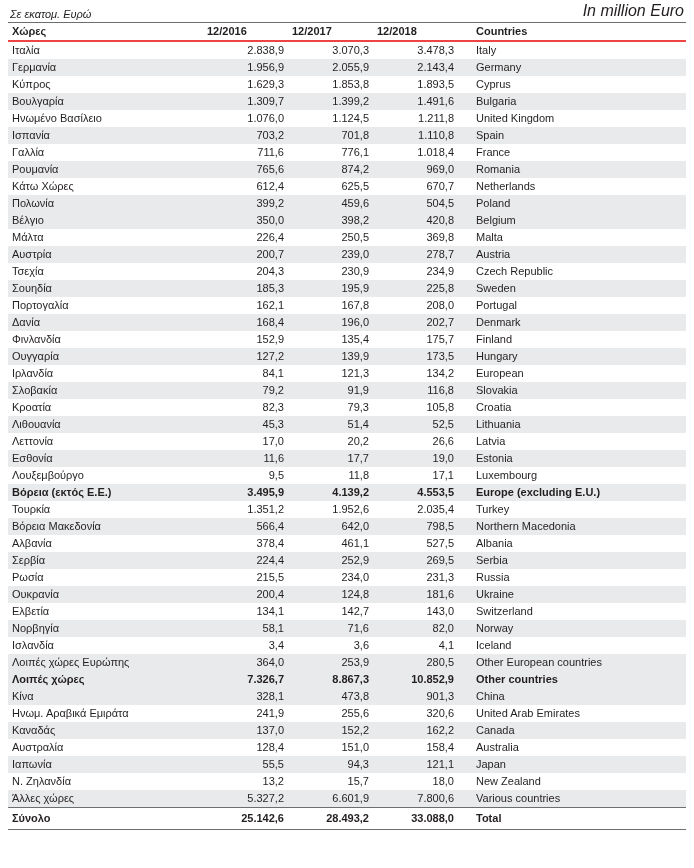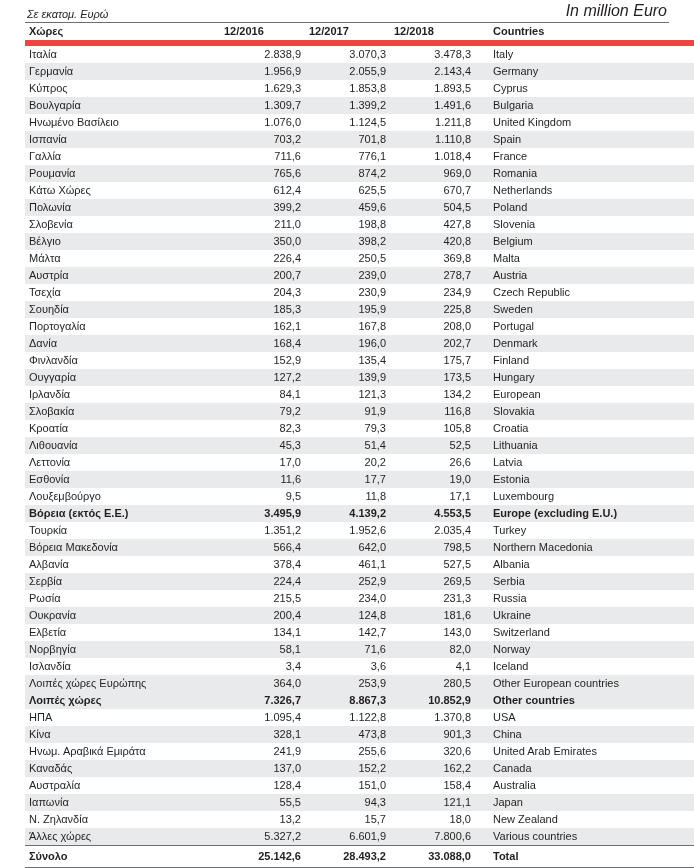--- a/index.html
+++ b/index.html
@@ -13,21 +13,21 @@
     font-family: "Liberation Sans", sans-serif;
     font-size: 11px;
     color: #231f20;
     overflow: hidden;
   }
   .page {
     position: relative;
     width: 694px;
     height: 868px;
     box-sizing: border-box;
-    padding: 0 25px;
+    padding: 0 8px;
   }
   
   .caption-row {
     display: flex;
     justify-content: space-between;
     align-items: flex-end;
     height: 22px;
     padding: 3px 2px 2px 2px;
     box-sizing: border-box;
   }
@@ -67,21 +67,21 @@
     overflow: hidden;
   }
   thead th {
     font-weight: bold;
     text-align: left;
     padding-top: 5px;
     padding-bottom: 6px;
   }
   thead th.num { text-align: left; }
   thead tr.head-row th {
-    border-bottom: 6px solid #ef4444;
+    border-bottom: 2px solid #ef4444;
   }
   tbody td.name { text-align: left; }
   tbody td.num  { text-align: right; }
   tbody td.eng  { text-align: left; }
   tbody td.gap  { }
 
   tbody tr.shade td { background: #e9eaeb; }
   tbody tr.plain td { background: #ffffff; }
 
   tbody tr.group td { font-weight: bold; }
@@ -198,28 +198,20 @@
           <td class="eng">Netherlands</td>
         </tr>
         <tr class="shade">
           <td class="name">Πολωνία</td>
           <td class="num">399,2</td>
           <td class="num">459,6</td>
           <td class="num">504,5</td>
           <td class="gap"></td>
           <td class="eng">Poland</td>
         </tr>
-        <tr class="plain">
-          <td class="name">Σλοβενία</td>
-          <td class="num">211,0</td>
-          <td class="num">198,8</td>
-          <td class="num">427,8</td>
-          <td class="gap"></td>
-          <td class="eng">Slovenia</td>
-        </tr>
         <tr class="shade">
           <td class="name">Βέλγιο</td>
           <td class="num">350,0</td>
           <td class="num">398,2</td>
           <td class="num">420,8</td>
           <td class="gap"></td>
           <td class="eng">Belgium</td>
         </tr>
         <tr class="plain">
           <td class="name">Μάλτα</td>
@@ -430,28 +422,20 @@
           <td class="eng">Other European countries</td>
         </tr>
         <tr class="group shade">
           <td class="name">Λοιπές χώρες</td>
           <td class="num">7.326,7</td>
           <td class="num">8.867,3</td>
           <td class="num">10.852,9</td>
           <td class="gap"></td>
           <td class="eng">Other countries</td>
         </tr>
-        <tr class="plain">
-          <td class="name">ΗΠΑ</td>
-          <td class="num">1.095,4</td>
-          <td class="num">1.122,8</td>
-          <td class="num">1.370,8</td>
-          <td class="gap"></td>
-          <td class="eng">USA</td>
-        </tr>
         <tr class="shade">
           <td class="name">Κίνα</td>
           <td class="num">328,1</td>
           <td class="num">473,8</td>
           <td class="num">901,3</td>
           <td class="gap"></td>
           <td class="eng">China</td>
         </tr>
         <tr class="plain">
           <td class="name">Ηνωμ. Αραβικά Εμιράτα</td>

